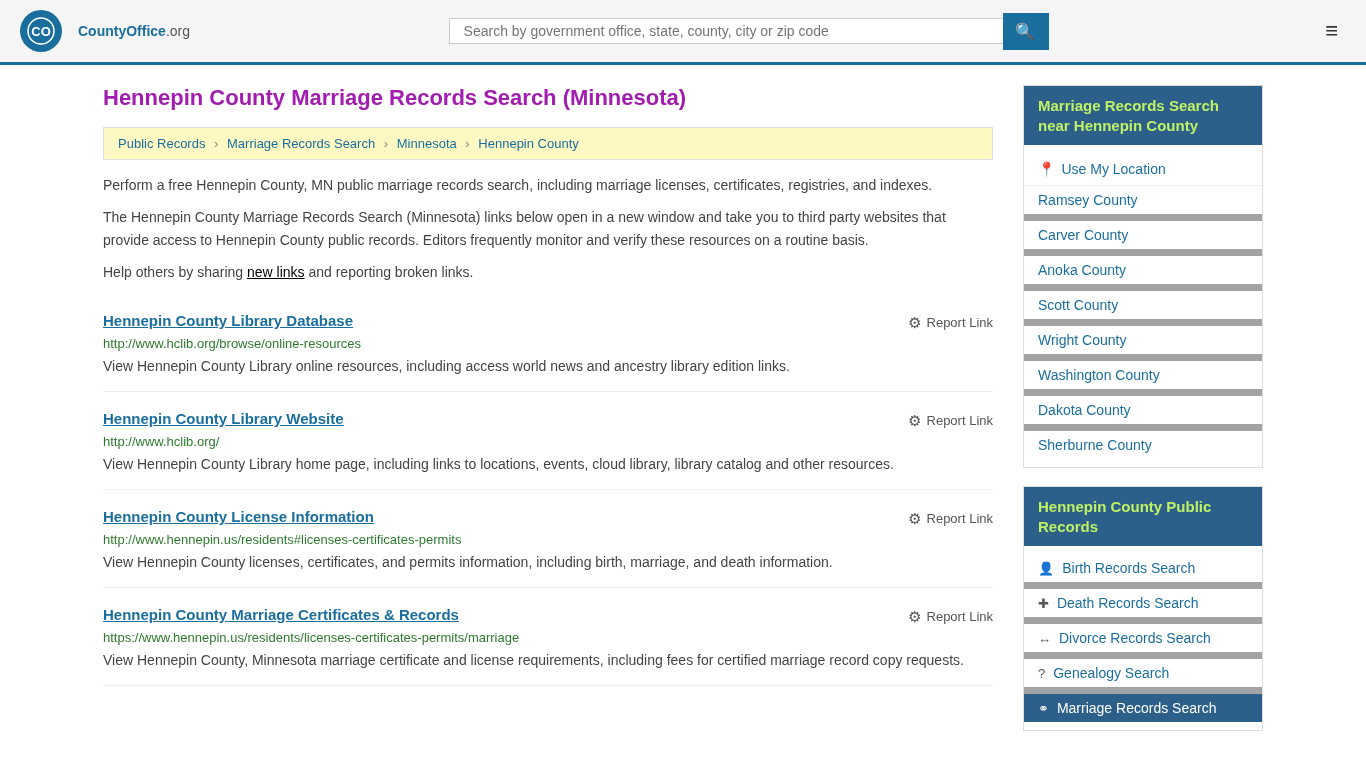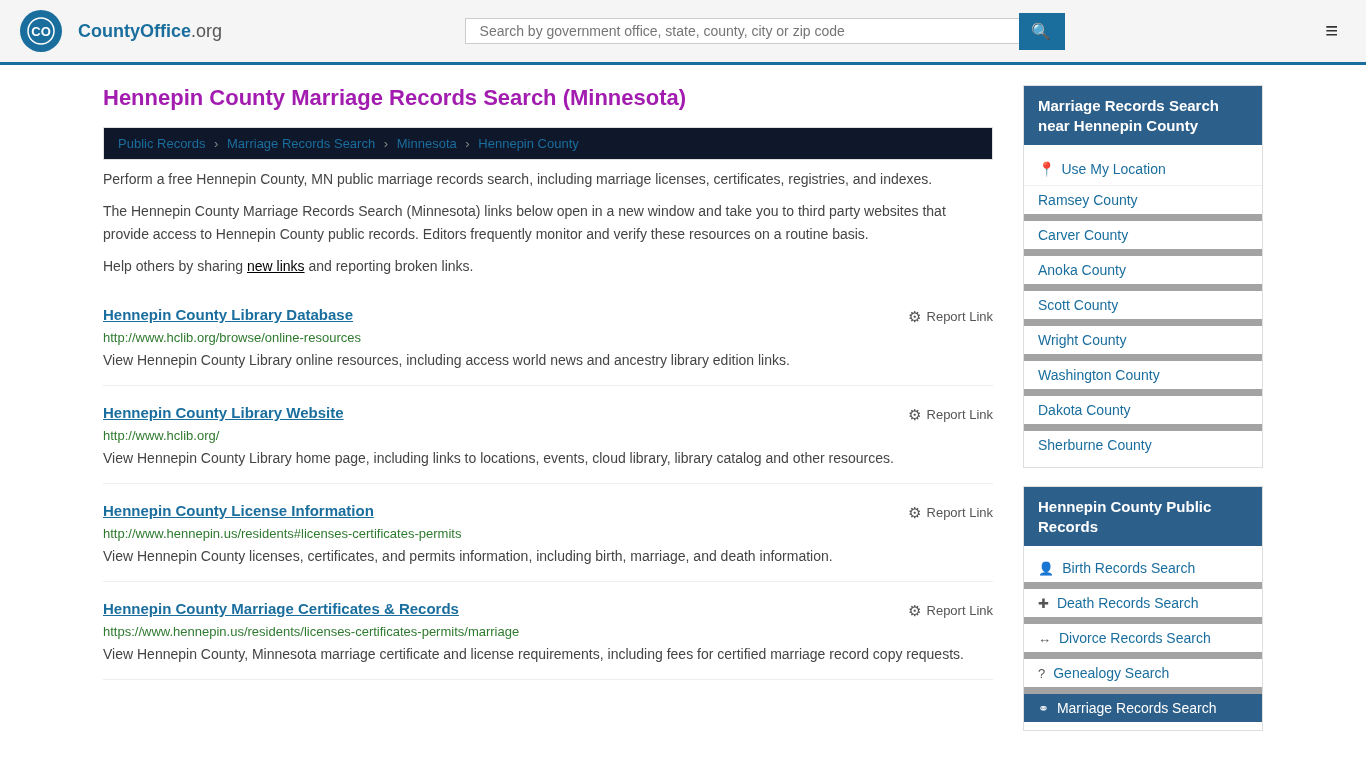--- a/index.html
+++ b/index.html
@@ -24,21 +24,21 @@
       height: 42px;
       border-radius: 50%;
       background: #1a6e9e;
       display: flex;
       align-items: center;
       justify-content: center;
       margin-right: 6px;
     }
     #logo-circle svg { width: 28px; height: 28px; }
     #logo-text {
-      font-size: 18px;
+      font-size: 14px;
       font-weight: bold;
       color: #333;
     }
     #logo-text span { color: #1a6e9e; }
     #search-area {
       display: flex;
       align-items: center;
       flex: 1;
       max-width: 600px;
       margin: 0 30px;
@@ -90,25 +90,25 @@
     
     #page-title {
       font-size: 22px;
       font-weight: bold;
       color: #a21caf;
       margin-bottom: 16px;
     }
 
     
     #breadcrumb {
-      background: #0f172a;
+      background: #fef9c3;
       padding: 8px 14px;
       font-size: 13px;
       color: #555;
-      margin-bottom: 8px;
+      margin-bottom: 14px;
       border: 1px solid #e0e0e0;
     }
     #breadcrumb a { color: #1a6e9e; text-decoration: none; }
     .bc-sep { margin: 0 5px; color: #888; }
 
     
     .intro-text { font-size: 14px; color: #444; line-height: 1.6; margin-bottom: 10px; }
     .intro-text a { color: #000000; }
 
     
@@ -151,21 +151,21 @@
     .result-desc { font-size: 14px; color: #444; line-height: 1.5; }
 
     
     .sidebar-section {
       background: #fff;
       border: 1px solid #ddd;
       margin-bottom: 18px;
     }
     .sidebar-section-header {
       background: #2c5f8a;
-      color: #ffffff;
+      color: #bef264;
       padding: 10px 14px;
       font-size: 15px;
       font-weight: bold;
       line-height: 1.3;
     }
     .sidebar-section-body {
       padding: 8px 0;
     }
     .sidebar-item {
       display: flex;

